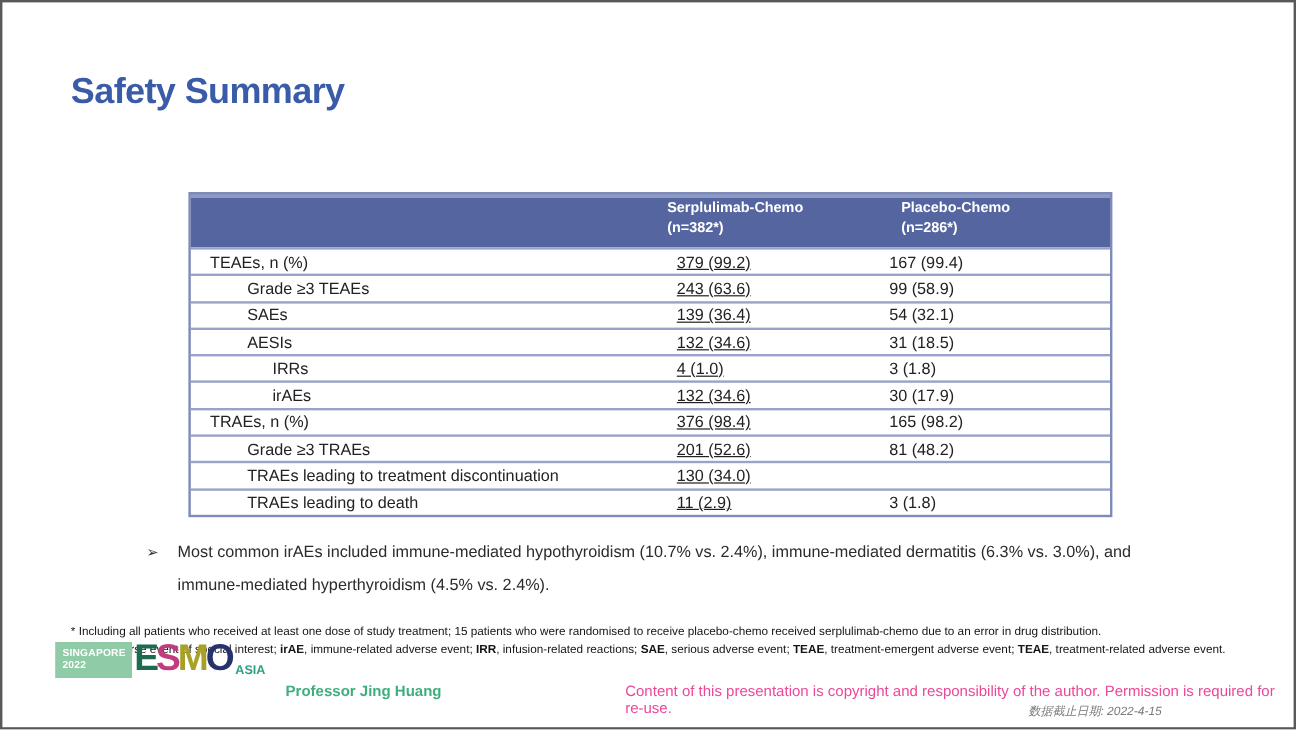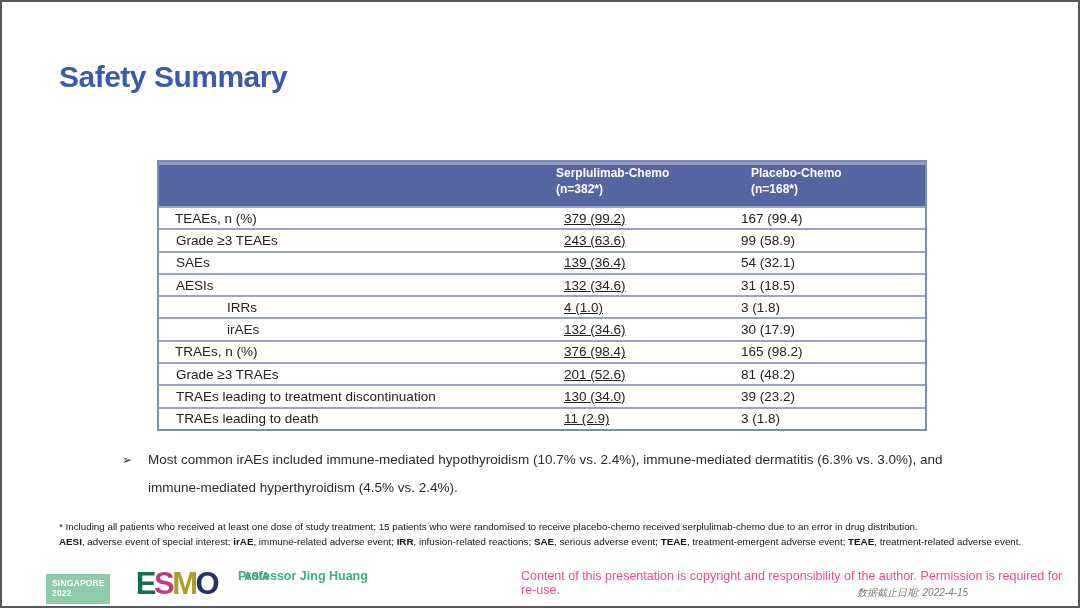--- a/index.html
+++ b/index.html
@@ -26,35 +26,35 @@
   .thead .hc2{width:195px;box-sizing:border-box;}
   .thead .hc3{flex:1;box-sizing:border-box;}
   .trow{
     display:flex;align-items:center;height:22.3px;box-sizing:border-box;
     font-size:13.5px;color:#222222;border-top:2px solid #99a3ca;
   }
   .trow .lbl{width:405px;box-sizing:border-box;white-space:nowrap;}
   .trow .v1{width:177px;box-sizing:border-box;text-decoration:underline;}
   .trow .v2{flex:1;box-sizing:border-box;}
   .ind0{padding-left:16px;}
-  .ind1{padding-left:17px;}
+  .ind1{padding-left:47px;}
   .ind2{padding-left:68px;}
   
   .bullet{
     position:absolute;left:120px;top:444px;width:855px;
     font-size:13.5px;color:#2b2b2b;line-height:28px;display:flex;
   }
   .bullet .marker{flex:0 0 26px;font-size:12px;color:#333;}
   
   .footnotes{
     position:absolute;left:57px;top:518px;width:1000px;
     font-size:9.8px;color:#141414;line-height:14.5px;
   }
   
-  .logo{position:absolute;left:44px;top:565px;display:flex;align-items:flex-start;gap:24px;}
+  .logo{position:absolute;left:44px;top:526px;display:flex;align-items:flex-end;}
   .badge{
     color:#fff;font-size:8.5px;font-weight:bold;line-height:1.15;
     padding:5px 5px 5px 6px;margin-top:7px;letter-spacing:0.2px;
   }
   .esmo{font-size:31px;font-weight:bold;letter-spacing:-2.5px;line-height:34px;margin-left:2px;}
   .asia{font-weight:bold;font-size:10.5px;margin-top:3px;margin-left:3px;letter-spacing:0;}
   .presenter{position:absolute;left:236px;top:567px;font-weight:bold;font-size:12.5px;}
   .copyright{position:absolute;left:519px;top:567px;font-size:12.5px;}
   .cutoff{position:absolute;left:855px;top:584px;font-size:10px;font-style:italic;color:#7a7a7a;}
 </style>
@@ -67,21 +67,21 @@
 
   <div class="sftable">
     <div class="thead" style="background: rgb(85, 101, 160);">
       <div class="hc1"></div>
       <div class="hc2">
         <div>Serplulimab-Chemo</div>
         <div>(n=382*)</div>
       </div>
       <div class="hc3">
         <div>Placebo-Chemo</div>
-        <div>(n=168*)</div>
+        <div>(n=286*)</div>
       </div>
     </div>
     <div>
         <div class="trow">
           <span class="lbl ind0">TEAEs, n (%)</span>
           <span class="v1">379 (99.2)</span>
           <span class="v2">167 (99.4)</span>
         </div>
         <div class="trow">
           <span class="lbl ind1">Grade ≥3 TEAEs</span>
@@ -114,21 +114,20 @@
           <span class="v2">165 (98.2)</span>
         </div>
         <div class="trow">
           <span class="lbl ind1">Grade ≥3 TRAEs</span>
           <span class="v1">201 (52.6)</span>
           <span class="v2">81 (48.2)</span>
         </div>
         <div class="trow">
           <span class="lbl ind1">TRAEs leading to treatment discontinuation</span>
           <span class="v1">130 (34.0)</span>
-          <span class="v2">39 (23.2)</span>
         </div>
         <div class="trow">
           <span class="lbl ind1">TRAEs leading to death</span>
           <span class="v1">11 (2.9)</span>
           <span class="v2">3 (1.8)</span>
         </div>
       </div>
   </div>
 
   <div class="bullet">

